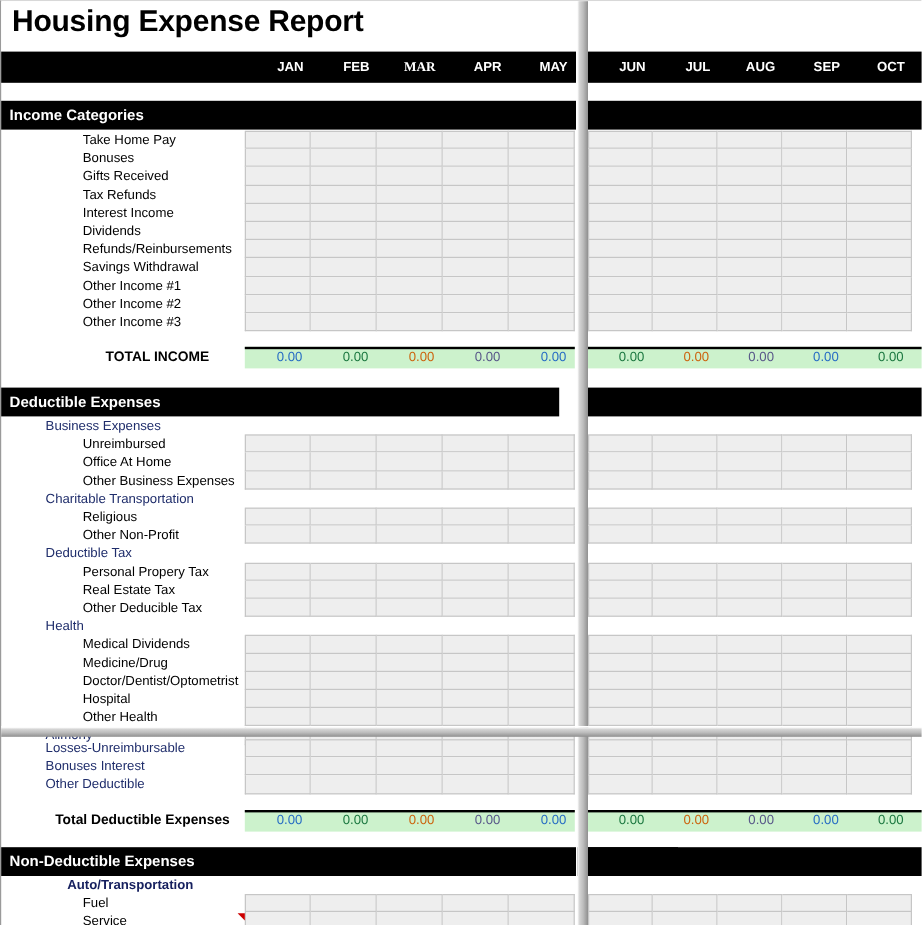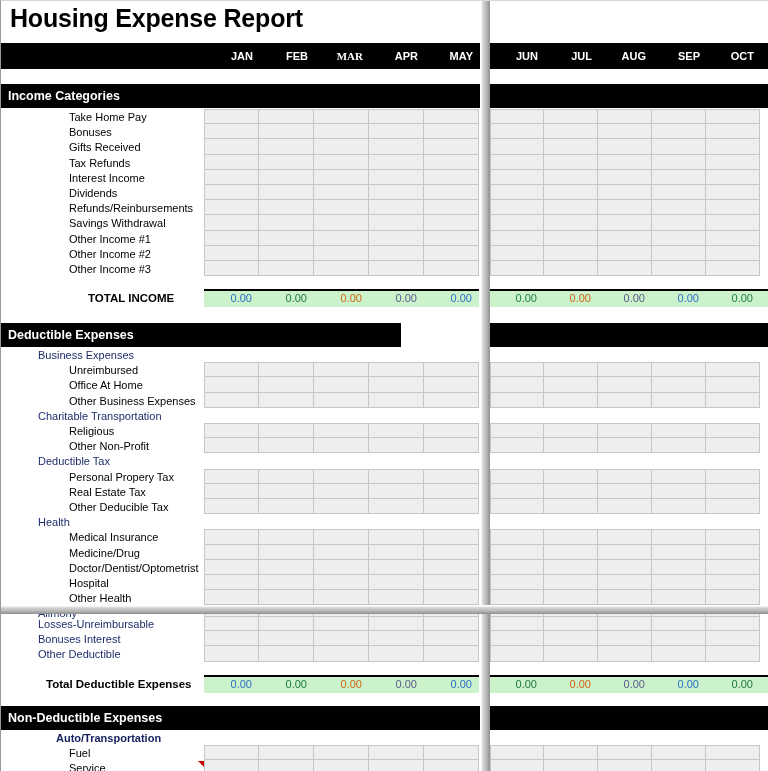--- a/index.html
+++ b/index.html
@@ -113,21 +113,21 @@
       <div class="month-lbl" style="left: 423px; top: 55px; width: 49px;">MAY</div>
       <div class="month-lbl" style="left: 489px; top: 55px; width: 48px;">JUN</div>
       <div class="month-lbl" style="left: 543px; top: 55px; width: 48px;">JUL</div>
       <div class="month-lbl" style="left: 597px; top: 55px; width: 48px;">AUG</div>
       <div class="month-lbl" style="left: 651px; top: 55px; width: 48px;">SEP</div>
       <div class="month-lbl" style="left: 705px; top: 55px; width: 48px;">OCT</div>
       <div class="blackbar" style="left: 0px; top: 83px; width: 479px; height: 24px;">
         <div class="bar-label">Income Categories</div>
       </div>
       <div class="blackbar" style="left: 489px; top: 83px; width: 279px; height: 24px;"></div>
-      <div class="blackbar" style="left: 0px; top: 322px; width: 400px; height: 24px;">
+      <div class="blackbar" style="left: 0px; top: 322px; width: 465px; height: 24px;">
         <div class="bar-label">Deductible Expenses</div>
       </div>
       <div class="blackbar" style="left: 489px; top: 322px; width: 279px; height: 24px;"></div>
       <div class="blackbar" style="left: 0px; top: 705px; width: 564px; height: 24px;">
         <div class="bar-label">Non-Deductible Expenses</div>
       </div>
       <div class="blackbar" style="left: 489px; top: 705px; width: 279px; height: 24px;"></div>
       <div class="lbl " style="left: 68px; top: 109px;">Take Home Pay</div>
       <div class="cell first topb" style="left: 203px; top: 108px; width: 55px; height: 15.2px;"></div>
       <div class="cell topb" style="left: 258px; top: 108px; width: 55px; height: 15.2px;"></div>
@@ -347,21 +347,21 @@
       <div class="cell" style="left: 258px; top: 498px; width: 55px; height: 15.2px;"></div>
       <div class="cell" style="left: 313px; top: 498px; width: 55px; height: 15.2px;"></div>
       <div class="cell" style="left: 368px; top: 498px; width: 55px; height: 15.2px;"></div>
       <div class="cell" style="left: 423px; top: 498px; width: 55px; height: 15.2px;"></div>
       <div class="cell first" style="left: 489px; top: 498px; width: 54px; height: 15.2px;"></div>
       <div class="cell" style="left: 543px; top: 498px; width: 54px; height: 15.2px;"></div>
       <div class="cell" style="left: 597px; top: 498px; width: 54px; height: 15.2px;"></div>
       <div class="cell" style="left: 651px; top: 498px; width: 54px; height: 15.2px;"></div>
       <div class="cell" style="left: 705px; top: 498px; width: 54px; height: 15.2px;"></div>
       <div class="lbl cat" style="left: 37px; top: 514.2px;">Health</div>
-      <div class="lbl " style="left: 68px; top: 529.4px;">Medical Insurance</div>
+      <div class="lbl " style="left: 68px; top: 529.4px;">Medical Dividends</div>
       <div class="cell first topb" style="left: 203px; top: 528.4px; width: 55px; height: 15.2px;"></div>
       <div class="cell topb" style="left: 258px; top: 528.4px; width: 55px; height: 15.2px;"></div>
       <div class="cell topb" style="left: 313px; top: 528.4px; width: 55px; height: 15.2px;"></div>
       <div class="cell topb" style="left: 368px; top: 528.4px; width: 55px; height: 15.2px;"></div>
       <div class="cell topb" style="left: 423px; top: 528.4px; width: 55px; height: 15.2px;"></div>
       <div class="cell first topb" style="left: 489px; top: 528.4px; width: 54px; height: 15.2px;"></div>
       <div class="cell topb" style="left: 543px; top: 528.4px; width: 54px; height: 15.2px;"></div>
       <div class="cell topb" style="left: 597px; top: 528.4px; width: 54px; height: 15.2px;"></div>
       <div class="cell topb" style="left: 651px; top: 528.4px; width: 54px; height: 15.2px;"></div>
       <div class="cell topb" style="left: 705px; top: 528.4px; width: 54px; height: 15.2px;"></div>

